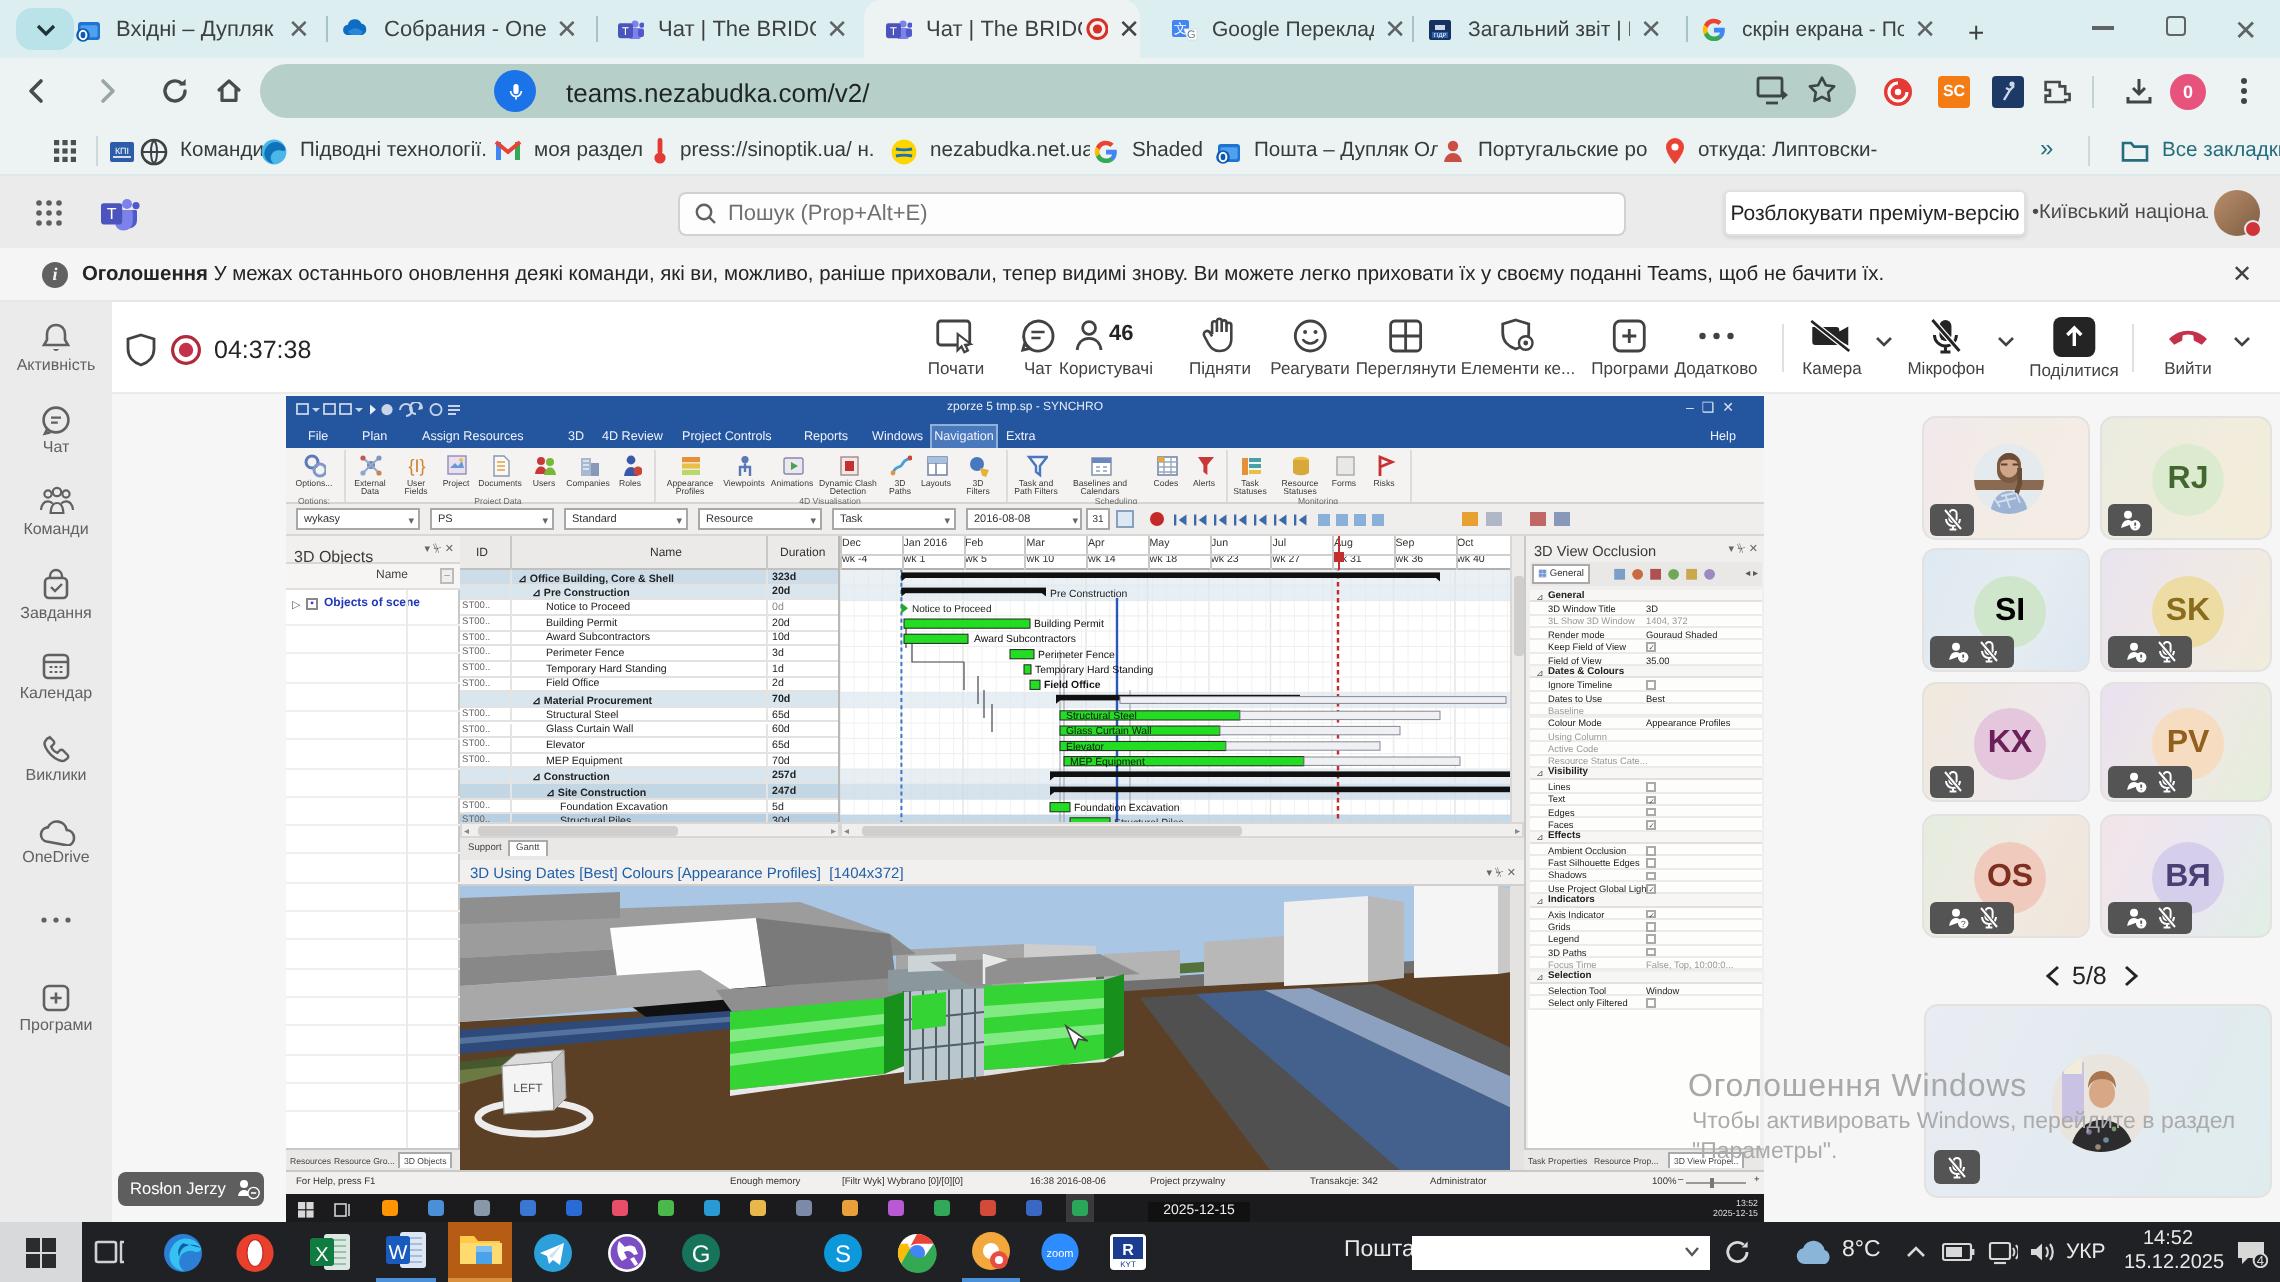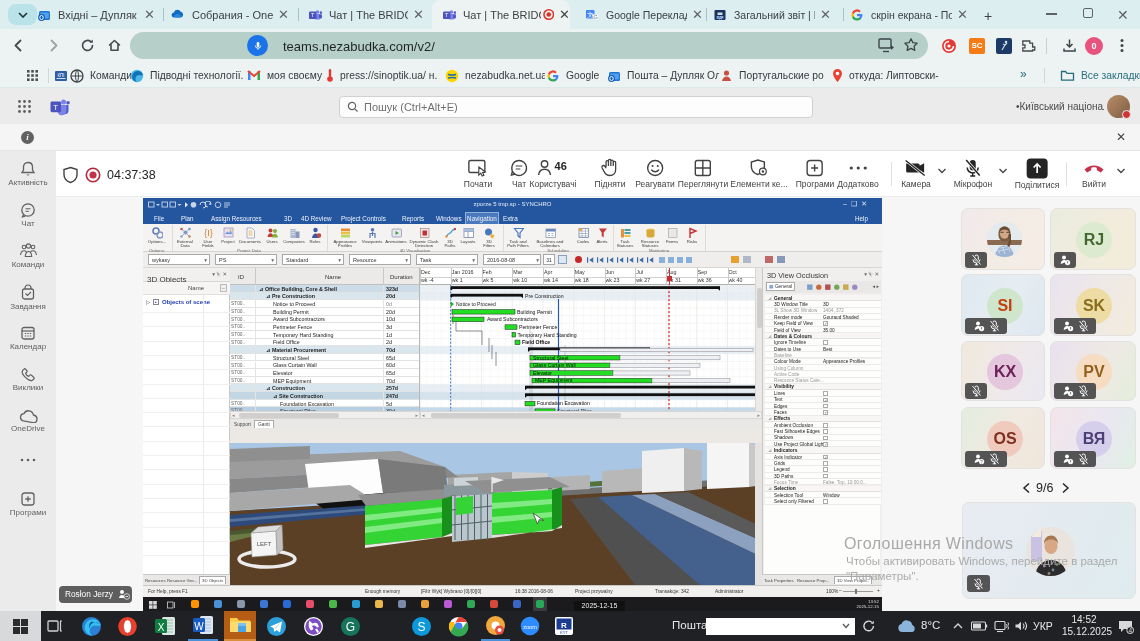--- a/index.html
+++ b/index.html
@@ -246,21 +246,21 @@
         <path d="M12.7 5.2c-1.2-2.8-4.6-4-7.4-2.6C3 3.9 1.6 6.6 2.4 9.3 3 11.3 5 12.8 7 12.8c-1.5-1-2.1-3-1.2-4.6.8-1.7 2.8-2.5 4.6-1.9 1.2.4 2.4.2 2.3-1.1z" fill="#1072ba"></path>
       </svg>
       <span style="max-width:93px;overflow:hidden;white-space:nowrap;">Підводні технології...</span>
     </div>
   <div class="bm" style="left:247px;">
       <svg width="14" height="11" viewBox="0 0 14 11">
         <path d="M1 1h2.5v9H1z" fill="#4285f4"></path>
         <path d="M10.5 1H13v9h-2.5z" fill="#34a853"></path>
         <path d="M1 1l6 5 6-5" stroke="#ea4335" stroke-width="2" fill="none"></path>
       </svg>
-      <span>моя своєму</span>
+      <span>моя раздел</span>
     </div>
   <div class="bm" style="left:326px;">
       <svg width="8" height="15" viewBox="0 0 8 15">
         <rect x="2.8" y="1" width="2.4" height="8" rx="1.2" fill="#e53935"></rect>
         <circle cx="4" cy="11" r="2.8" fill="#e53935"></circle>
       </svg>
       <span style="max-width:97px;overflow:hidden;white-space:nowrap;">press://sinoptik.ua/ н...</span>
     </div>
   <div class="bm" style="left:445px;">
       <svg width="14" height="14" viewBox="0 0 14 14">
@@ -269,21 +269,21 @@
       </svg>
       <span style="max-width:80px;overflow:hidden;white-space:nowrap;">nezabudka.net.ua |...</span>
     </div>
   <div class="bm" style="left:546px;">
       <svg width="14" height="14" viewBox="0 0 14 14">
         <path d="M12.4 7.1c0-.4 0-.8-.1-1.2H7v2.3h3a2.6 2.6 0 0 1-1.1 1.7v1.4h1.8c1.1-1 1.7-2.5 1.7-4.2z" fill="#4285f4"></path>
         <path d="M7 12.5c1.5 0 2.8-.5 3.7-1.3l-1.8-1.4c-.5.3-1.1.5-1.9.5-1.4 0-2.7-1-3.1-2.3H2v1.5A5.5 5.5 0 0 0 7 12.5z" fill="#34a853"></path>
         <path d="M3.9 8a3.3 3.3 0 0 1 0-2.1V4.4H2a5.5 5.5 0 0 0 0 5z" fill="#fbbc05"></path>
         <path d="M7 3.6c.8 0 1.6.3 2.2.9l1.6-1.6A5.5 5.5 0 0 0 2 4.4l1.9 1.5C4.3 4.6 5.6 3.6 7 3.6z" fill="#ea4335"></path>
       </svg>
-      <span>Google</span>
+      <span>Shaded</span>
     </div>
   <div class="bm" style="left:607px;">
       <svg width="14" height="14" viewBox="0 0 14 14">
         <rect x="2" y="3" width="11" height="9" rx="1.5" fill="#1e74d2"></rect>
         <rect x="3.2" y="4.6" width="8.6" height="6" rx="0.8" fill="#50a0ee"></rect>
         <circle cx="4.5" cy="9.5" r="3.4" fill="#0b5bb5"></circle>
         <ellipse cx="4.5" cy="9.5" rx="1.7" ry="2.1" fill="none" stroke="#fff" stroke-width="1"></ellipse>
       </svg>
       <span style="max-width:92px;overflow:hidden;white-space:nowrap;">Пошта – Дупляк Ол...</span>
     </div>
@@ -331,28 +331,30 @@
       <path d="M9.5 8h8.2c.5 0 .8.3.8.8v4.4a4 4 0 0 1-4 4 4 4 0 0 1-4-4z" fill="#5059c9"></path>
       <path d="M8.5 8h7c.5 0 .9.4.9.9v4.8a4.6 4.6 0 0 1-4.6 4.6c-1.9 0-3.3-1-4-2.6z" fill="#7b83eb"></path>
       <rect x="0.5" y="4.6" width="10.6" height="10.6" rx="1.4" fill="#4b53bc"></rect>
       <text x="5.8" y="12.7" font-size="8" fill="#fff" text-anchor="middle" font-family="Liberation Sans">T</text>
     </svg>
   <div class="abs" style="left:339px;top:8px;width:474px;height:22px;background:#fdfdfd;border:1px solid #d1d1d1;border-radius:4px;"></div>
   <svg class="abs" style="left:347px;top:13px;" width="12" height="12" viewBox="0 0 12 12">
       <circle cx="5" cy="5" r="3.6" fill="none" stroke="#616161" stroke-width="1.2"></circle>
       <path d="M7.8 7.8l2.7 2.7" stroke="#616161" stroke-width="1.2"></path>
     </svg>
-  <div class="abs" style="left:364px;top:13px;font-size:11px;color:#707070;">Пошук (Ctrl+Alt+E)</div>
+  <div class="abs" style="left:364px;top:13px;font-size:11px;color:#707070;">Пошук (Prop+Alt+E)</div>
+  <div class="abs" style="left:862px;top:7px;width:151px;height:23px;background:#fff;border:1px solid #e0e0e0;border-radius:3px;box-shadow:0 1px 2px rgba(0,0,0,.12);font-size:10.5px;color:#242424;text-align:center;line-height:22px;white-space:nowrap;overflow:hidden;">Розблокувати преміум-версію</div>
   <div class="abs" style="left:1016px;top:13px;font-size:10px;color:#4a4a4a;white-space:nowrap;width:88px;overflow:hidden;">•Київський національ...</div>
   <div class="abs" style="left:1107px;top:7px;width:23px;height:23px;border-radius:50%;background:linear-gradient(135deg,#b98e6a,#7d5c42);"></div>
   <div class="abs" style="left:1122px;top:22px;width:9px;height:9px;border-radius:50%;background:#d13438;border:1.5px solid #ebebeb;"></div>
 </div>
 
 <div class="abs" id="announce">
   <div class="abs" style="left:21px;top:6.5px;width:13px;height:13px;border-radius:50%;background:#616161;color:#f5f5f5;font-size:9px;text-align:center;line-height:13px;font-family:'Liberation Serif';font-style:italic;font-weight:bold;">i</div>
+  <div class="abs" style="left:41px;top:7.5px;white-space:nowrap;font-size:10.2px;"><b>Оголошення</b> У межах останнього оновлення деякі команди, які ви, можливо, раніше приховали, тепер видимі знову. Ви можете легко приховати їх у своєму поданні Teams, щоб не бачити їх.</div>
   <div class="abs" style="left:1116px;top:6px;color:#424242;font-size:12px;">✕</div>
 </div>
 
 <div class="abs" id="meetbar">
   <svg class="abs" style="left:6px;top:15px;" width="17" height="18" viewBox="0 0 17 18">
       <path d="M8.5 1.5l6.5 2v5c0 4-2.8 6.8-6.5 8C4.8 15.3 2 12.5 2 8.5v-5z" fill="none" stroke="#424242" stroke-width="1.4"></path>
     </svg>
   <svg class="abs" style="left:29px;top:16px;" width="16" height="16" viewBox="0 0 16 16">
       <circle cx="8" cy="8" r="6.7" fill="none" stroke="#b02a3c" stroke-width="1.6"></circle>
       <circle cx="8" cy="8" r="3.6" fill="#c4314b"></circle>
@@ -1194,20 +1196,24 @@
         <span style="position:absolute;left:9px;top:0.8px;font-size:4.7px;color:#222;white-space:nowrap;">Select only Filtered</span>
         <span style="position:absolute;left:58px;top:1px;width:4.5px;height:4.5px;border:0.5px solid #aaa;background:#fff;"></span>
       </div>
 </div>
 <div class="abs" style="left:621px;top:307px;width:116px;height:69px;background:#fdfdfc;"></div>
     <div class="abs" style="left:619px;top:376px;width:120px;height:11px;background:#e9e8e6;border-top:1px solid #c8c8c6;font-size:4.3px;color:#444;">
       <span style="position:absolute;left:2px;top:2.5px;">Task Properties</span>
       <span style="position:absolute;left:35px;top:2.5px;">Resource Prop...</span>
       <span style="position:absolute;left:72px;top:1px;background:#fff;border:0.5px solid #aaa;border-bottom:none;padding:1px 2px;">3D View Prope...</span>
     </div>
+<div class="abs" style="left:87px;top:232px;width:532px;height:13px;background:#f1f0ee;border-bottom:1px solid #d0cfcd;">
+      <span style="position:absolute;left:5px;top:2px;font-size:7.5px;color:#1f5fa8;">3D Using Dates [Best] Colours [Appearance Profiles]&nbsp;&nbsp;[1404x372]</span>
+      <span style="position:absolute;right:4px;top:3px;font-size:5.5px;color:#666;">▾ ⏧ ✕</span>
+    </div>
 <svg class="abs" style="left:87px;top:245px;" width="532" height="142" viewBox="0 0 532 142">
       <rect width="532" height="142" fill="#a9c7e4"></rect>
       <polygon points="0,68 532,36 532,142 0,142" fill="#5c4026"></polygon>
       <polygon points="150,58 532,34 532,40 150,64" fill="#707070"></polygon>
       <polygon points="165,52 460,32 460,37 165,57" fill="#55713c"></polygon>
       <polygon points="218,32 282,29 282,50 218,52" fill="#a5a5a5"></polygon>
       <polygon points="282,29 318,30 318,48 282,50" fill="#cdcdcd"></polygon>
       <polygon points="322,34 360,32 360,46 322,48" fill="#b4b4b4"></polygon>
       <polygon points="372,28 412,25 412,48 372,50" fill="#b8b8b8"></polygon>
       <polygon points="412,8 454,5 454,48 412,50" fill="#efefef"></polygon>
@@ -1344,21 +1350,21 @@
         <svg width="12" height="12" viewBox="0 0 12 12">
           <circle cx="5" cy="3.4" r="2" fill="#fff"></circle>
           <path d="M1.6 10c.3-2.6 1.6-4 3.4-4 1.2 0 2.2.6 2.8 1.8z" fill="#fff"></path>
           <circle cx="8.6" cy="8.6" r="2.6" fill="#fff"></circle>
           <path d="M8.6 7.2v1.7m0 .8v.4" stroke="#545454" stroke-width="0.9"></path>
         </svg>
       </div>
   </div>
 
   <div class="ptile" style="left:961px;top:274px;width:84px;height:62px;background:linear-gradient(115deg,#dfe9f1,#e6edf2 55%,#dde7f0);">
-    <div class="pcirc" style="left:25px;top:13px;width:36px;height:36px;background:#cfe6cc;color:#c2410c;">SI</div>
+    <div class="pcirc" style="left:25px;top:13px;width:36px;height:36px;background:#cfe6cc;color:#000000;">SI</div>
     <div class="pbadge" style="left:3px;top:43px;width:42px;height:16px;">
         <svg width="12" height="12" viewBox="0 0 12 12">
           <circle cx="5" cy="3.4" r="2" fill="#fff"></circle>
           <path d="M1.6 10c.3-2.6 1.6-4 3.4-4 1.2 0 2.2.6 2.8 1.8z" fill="#fff"></path>
           <circle cx="8.6" cy="8.6" r="2.6" fill="#fff"></circle>
           <path d="M8.6 7.2v1.7m0 .8v.4" stroke="#545454" stroke-width="0.9"></path>
         </svg>
         <svg width="11" height="12" viewBox="0 0 11 12">
           <rect x="3.7" y="1" width="3.6" height="6" rx="1.8" fill="none" stroke="#fff" stroke-width="1"></rect>
           <path d="M2 5.5a3.5 3.5 0 0 0 7 0M5.5 9v1.8M3.8 10.8h3.4" stroke="#fff" stroke-width="1" fill="none"></path>
@@ -1445,21 +1451,21 @@
           <path d="M2 5.5a3.5 3.5 0 0 0 7 0M5.5 9v1.8M3.8 10.8h3.4" stroke="#fff" stroke-width="1" fill="none"></path>
           <path d="M1.5 1l8 9.5" stroke="#545454" stroke-width="2"></path>
           <path d="M1.5 1l8 9.5" stroke="#fff" stroke-width="1"></path>
         </svg>
       </div>
   </div>
 
   <svg class="abs" style="left:1022px;top:482px;" width="9" height="12" viewBox="0 0 9 12">
       <path d="M7 1.5L2 6l5 4.5" stroke="#242424" stroke-width="1.5" fill="none"></path>
     </svg>
-  <div class="abs" style="left:1036px;top:481px;font-size:12.5px;color:#242424;">9/6</div>
+  <div class="abs" style="left:1036px;top:481px;font-size:12.5px;color:#242424;">5/8</div>
   <svg class="abs" style="left:1061px;top:482px;" width="9" height="12" viewBox="0 0 9 12">
       <path d="M2 1.5L7 6l-5 4.5" stroke="#242424" stroke-width="1.5" fill="none"></path>
     </svg>
 
   <div class="ptile" style="left:962px;top:502px;width:174px;height:97px;background:linear-gradient(115deg,#e9ecf2,#e3ebf0 50%,#dfecee);">
     <div class="pcirc" style="left:63px;top:24px;width:49px;height:49px;background:#e8e4de;overflow:hidden;">
       <svg width="49" height="49" viewBox="0 0 49 49">
           <rect width="49" height="49" fill="#e9e5de"></rect>
           <rect x="5" y="4" width="11" height="30" fill="#c9c2e2"></rect>
           <rect x="6" y="1" width="9" height="9" fill="#f2ecda"></rect>

